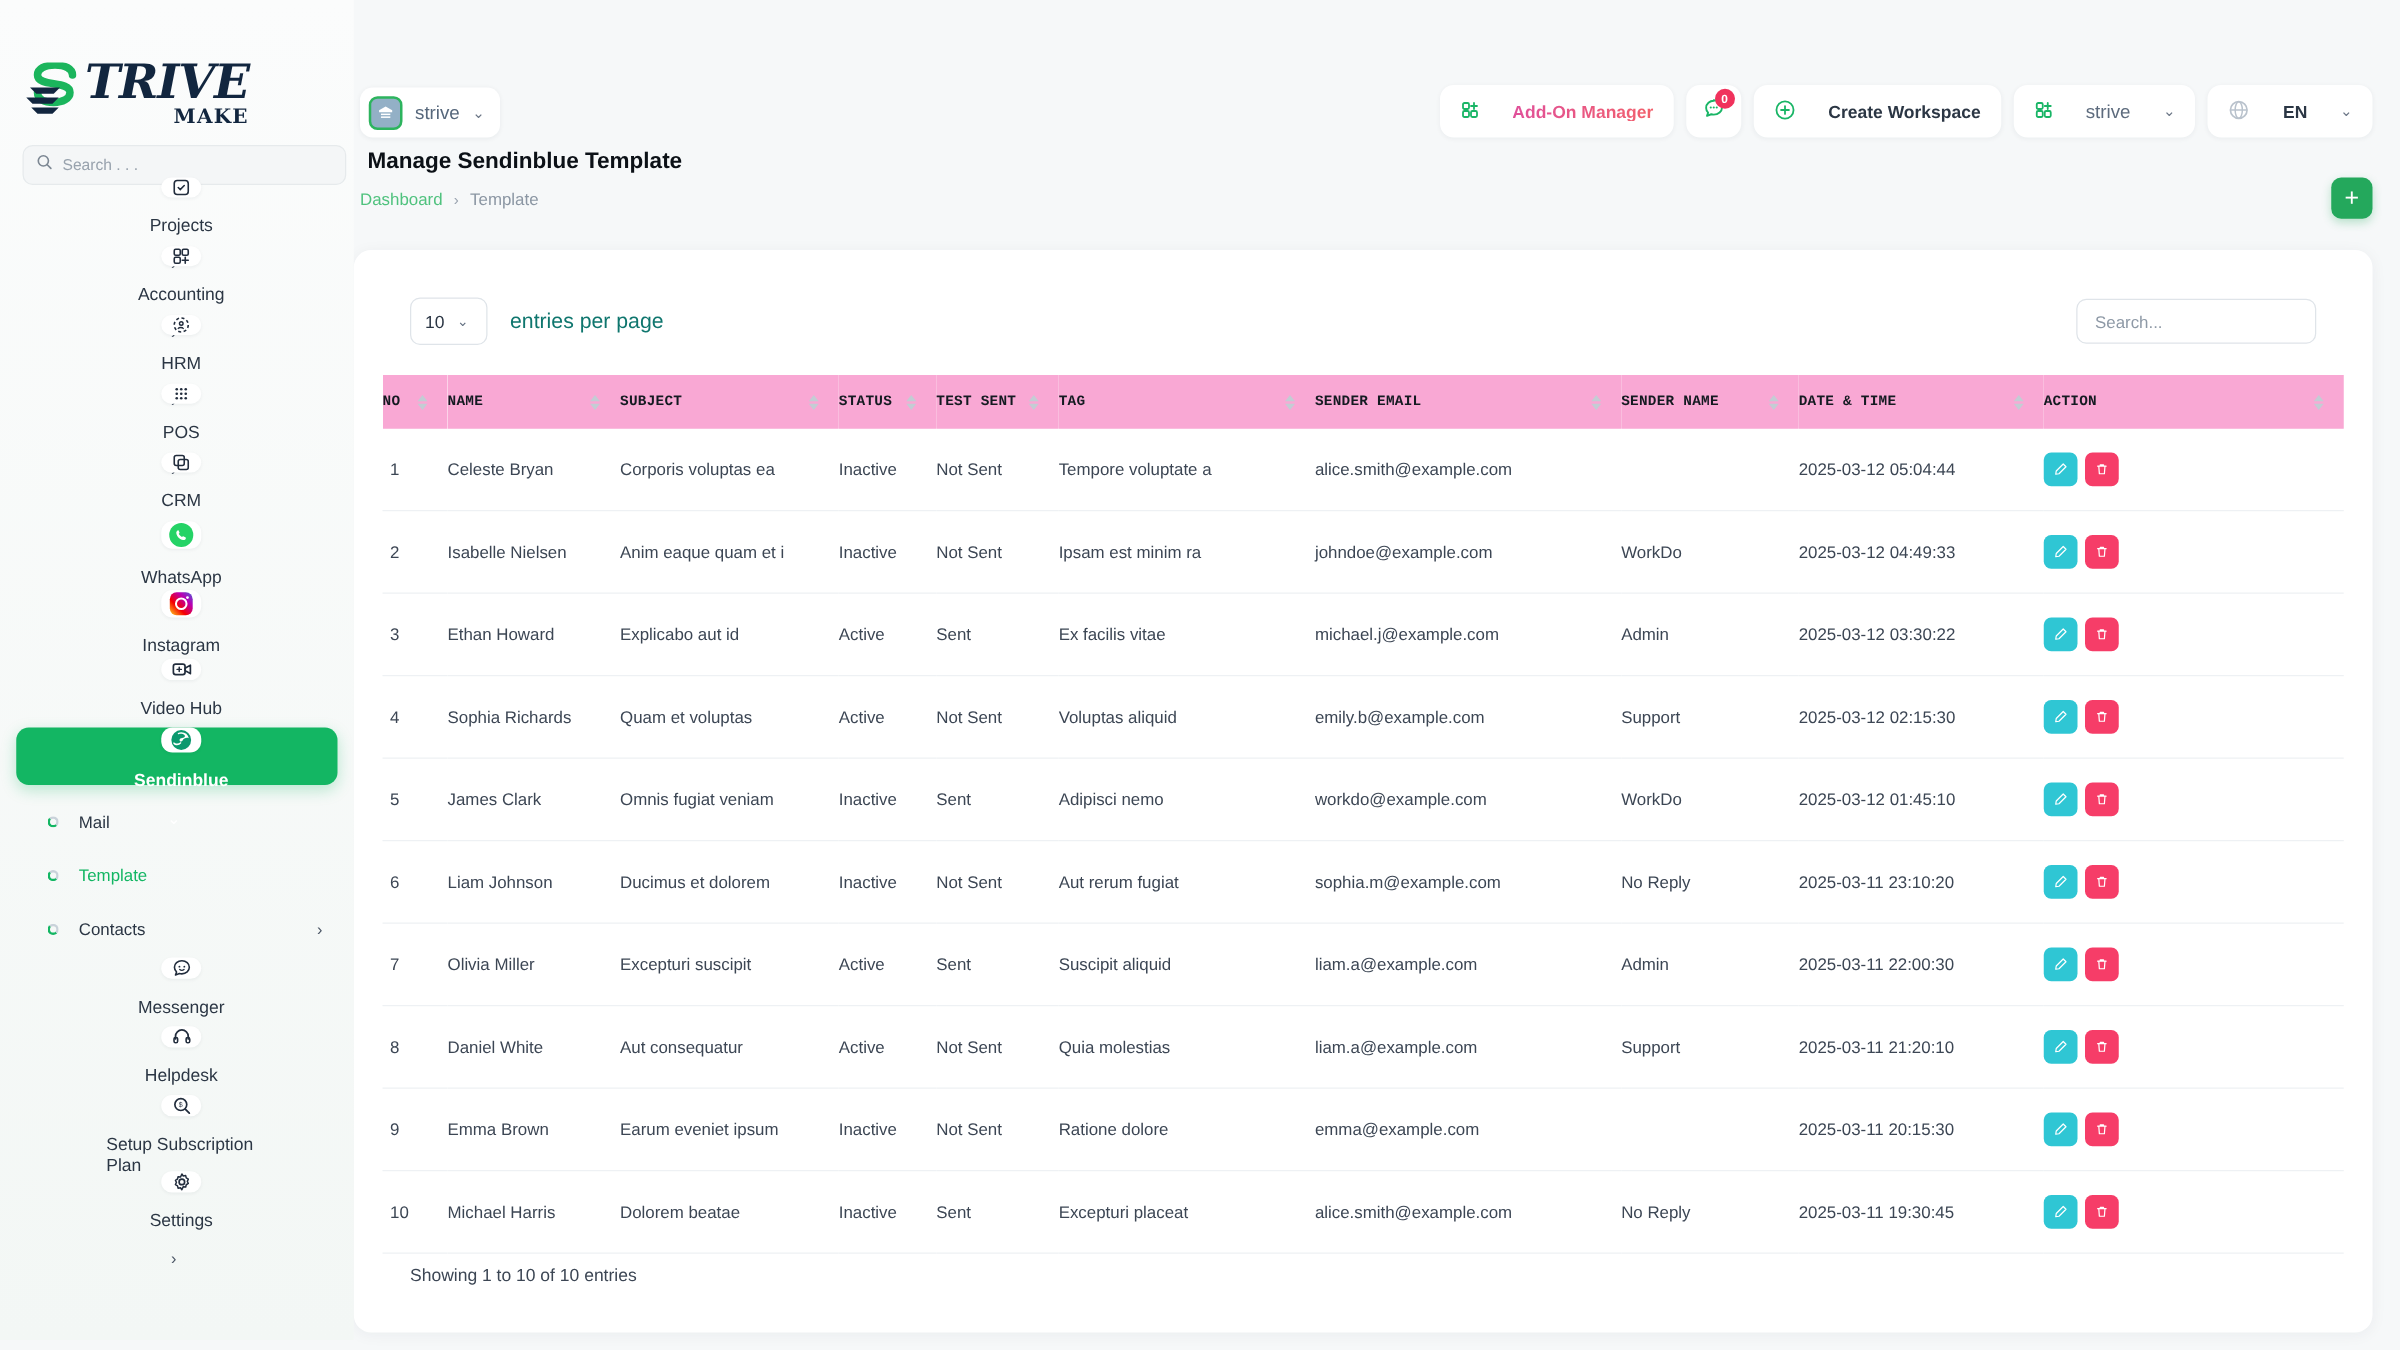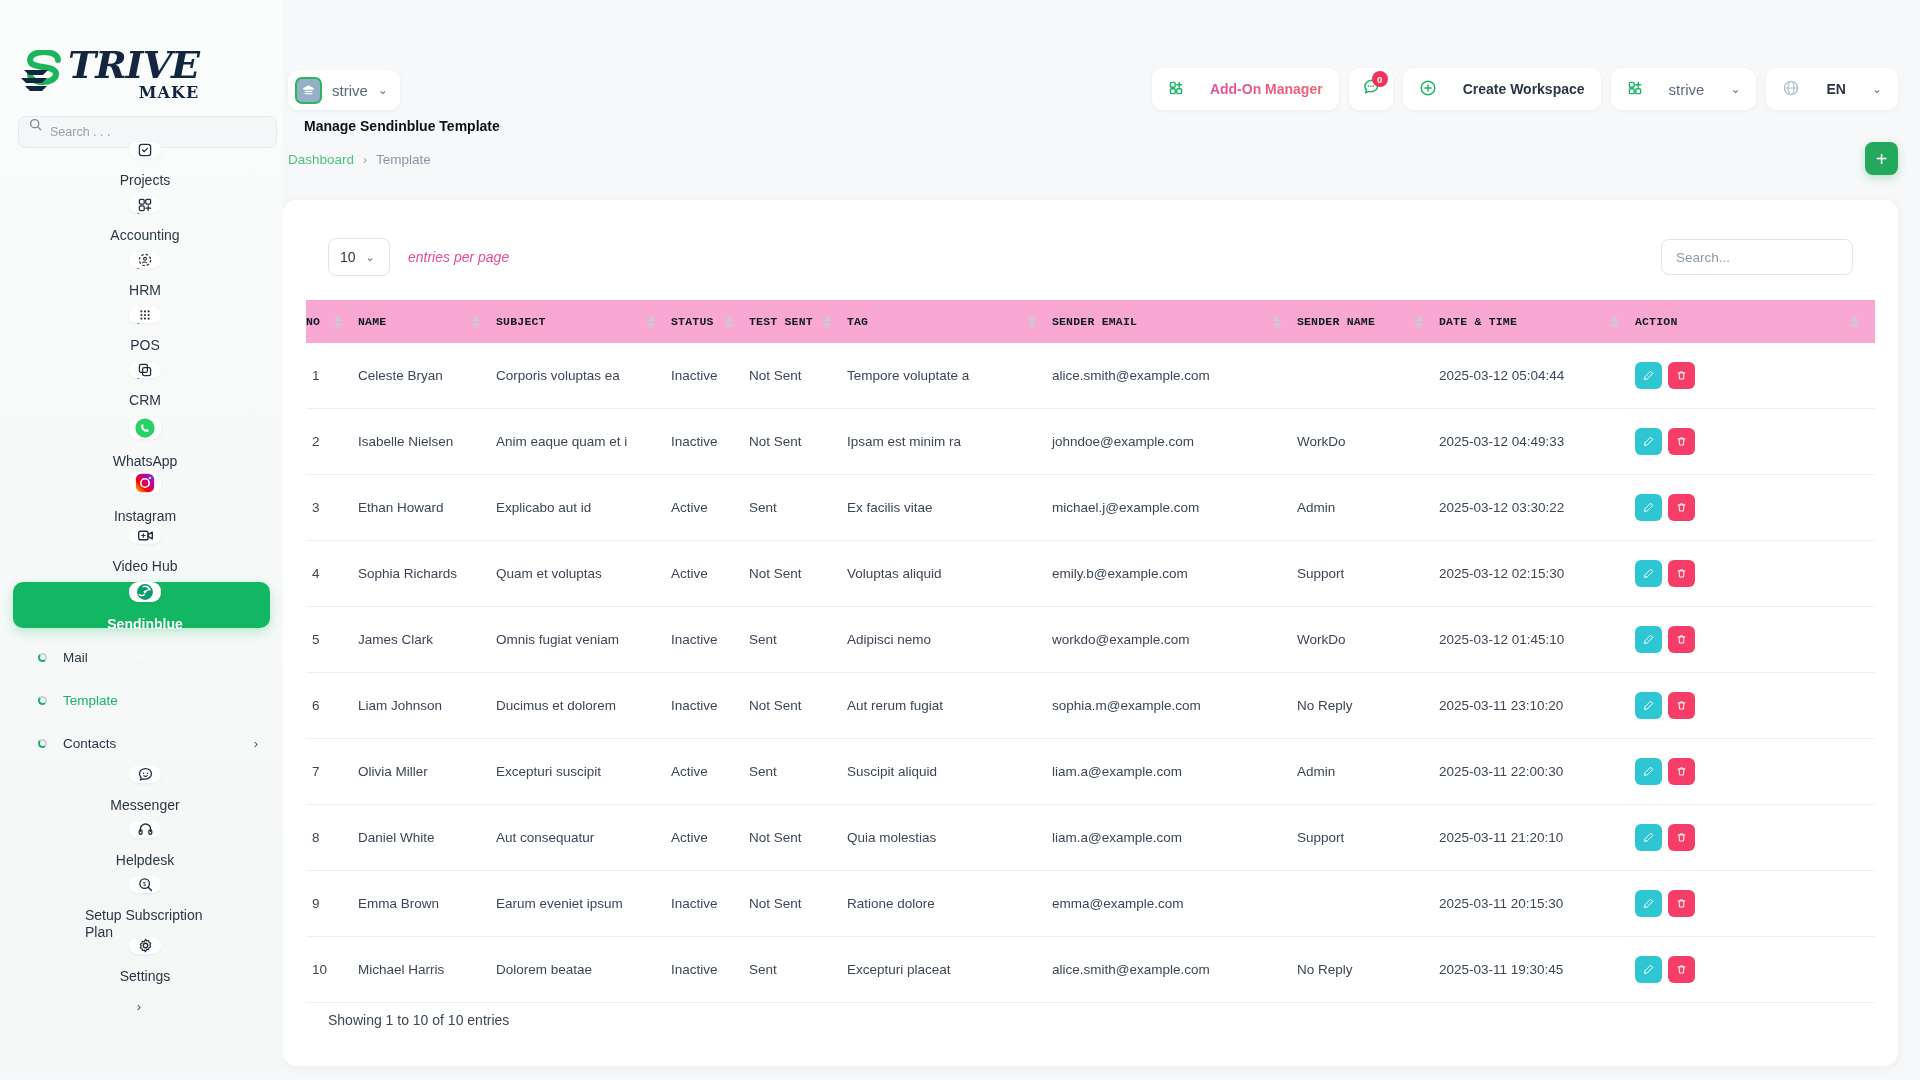--- a/index.html
+++ b/index.html
@@ -35,21 +35,21 @@
     color: #12263f; text-align: right;
     letter-spacing: 1px; margin-top: -2px;
   }
 
   #side-search {
     margin: 14px 6px 0 18px;
     height: 32px;
     background: #f4f6f7;
     border: 1px solid #e6eaec;
     border-radius: 8px;
-    display: flex; 
+    display: flex; align-items: center;
     padding: 0 10px; gap: 8px;
   }
   #side-search input {
     border: none; background: transparent; outline: none;
     font-size: 12.5px; color: #6b7683;
     font-family: "Liberation Sans", sans-serif;
     width: 100%;
   }
   #side-search input::placeholder { color: #98a2ad; }
 
@@ -105,22 +105,22 @@
     box-shadow: 0 1px 4px rgba(16,34,52,.06);
   }
   .ws-avatar {
     width: 27px; height: 27px; border-radius: 7px;
     background: #93b0c6; border: 2px solid #2db45e;
     display:flex; align-items:center; justify-content:center;
   }
   .ws-name { font-size: 15px; color: #56677b; }
 
   #page-title {
-    position: absolute; left: 21px; top: 118px;
-    font-size: 14px; font-weight: bold; color: #0c1117;
+    position: absolute; left: 11px; top: 118px;
+    font-size: 18px; font-weight: bold; color: #0c1117;
   }
   #breadcrumb {
     position: absolute; left: 5px; top: 152px;
     display: flex; align-items: center; gap: 9px;
     font-size: 13.5px;
   }
   #breadcrumb .crumb-link { color: #4fc27e; cursor: pointer; }
   #breadcrumb .crumb-sep { color: #9aa4b0; font-size: 12px; }
   #breadcrumb .crumb-cur { color: #8b96a3; }
 
@@ -181,21 +181,21 @@
     padding: 38px 45px 0 45px;
   }
   #entries-wrap { display: flex; align-items: center; gap: 18px; }
   #entries-select {
     height: 38px; min-width: 62px;
     border: 1px solid #dfe4e9; border-radius: 8px;
     display: flex; align-items: center; gap: 10px;
     padding: 0 11px; cursor: pointer;
     font-size: 14px; color: #2b3644; background: #fff;
   }
-  #entries-label { font-size: 14px; color: #ec4899; font-style: italic; }
+  #entries-label { font-size: 17px; color: #0f766e; }
   #table-search {
     width: 192px; height: 36px;
     border: 1px solid #dfe4e9; border-radius: 8px;
     padding: 0 14px; outline: none;
     font-size: 13.5px; color: #36414f;
     font-family: "Liberation Sans", sans-serif;
     background: #fff;
   }
   #table-search::placeholder { color: #8e99a6; }
 

